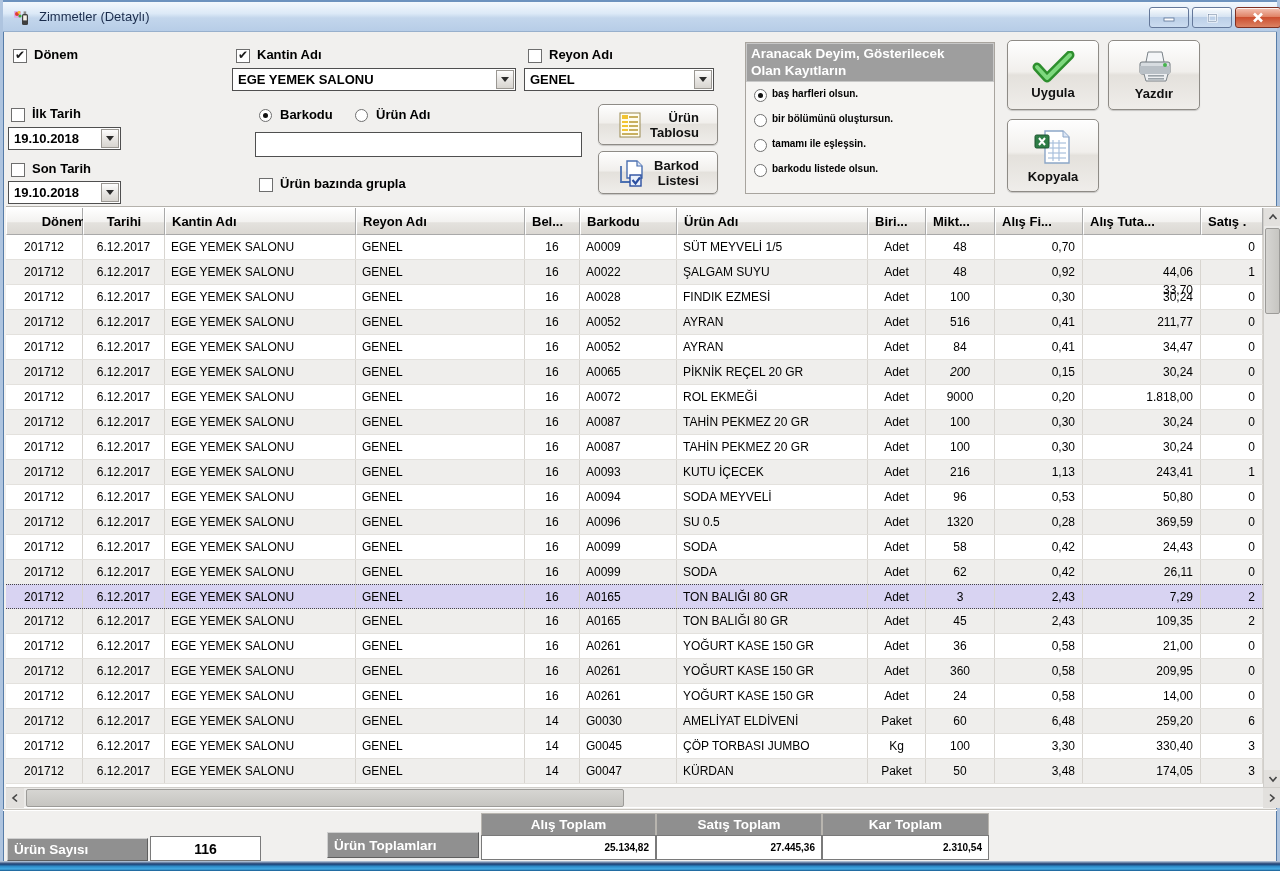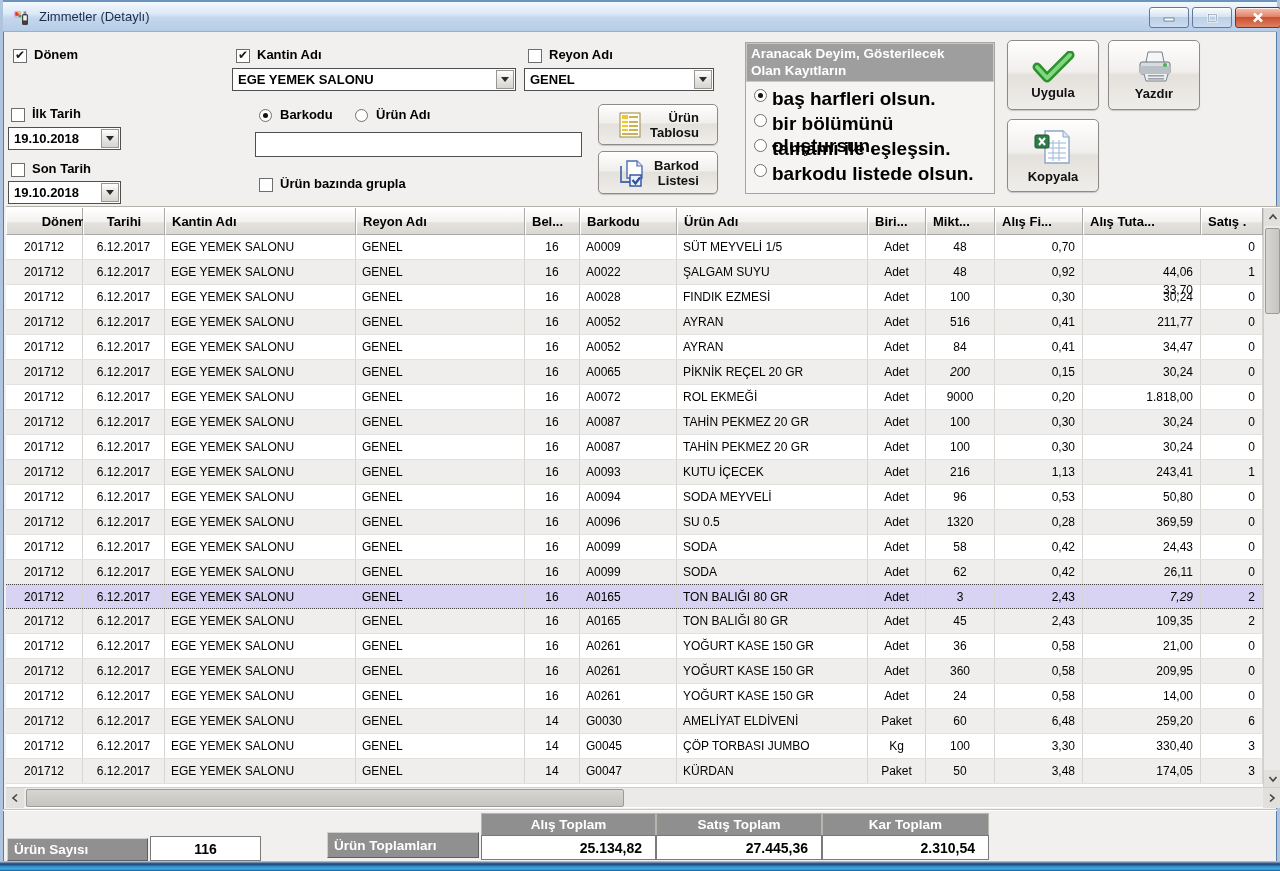--- a/index.html
+++ b/index.html
@@ -56,21 +56,21 @@
   .big-btn { flex-direction:column; gap:2px; }
   .big-btn .blabel { font-size:13px; font-weight:bold; }
 
   
   .opt-panel { position:absolute; left:742px; top:42px; width:250px; height:152px;
                background:#F5F4F2; border:1px solid #A8A49E; }
   .opt-header { background:#9E9E9E; color:#fff; font-size:13.5px; font-weight:bold;
                 line-height:17px; padding:1px 4px 2px 4px; border:1px solid #C8C8C8; }
   .opt-row { position:relative; height:22px; margin-top:3px; }
   .opt-row .radio { left:8px; top:4px; }
-  .opt-row .olabel { position:absolute; left:26px; top:3px; font-size:19px; font-weight:bold; }
+  .opt-row .olabel { position:absolute; left:26px; top:3px; font-size:10px; font-weight:bold; }
 
   
   .grid-wrap { position:absolute; left:3px; top:206px; width:1275px; height:602px;
                background:#fff; border-top:1px solid #B5B2AC; }
   .grid-header { position:absolute; left:0; top:1px; height:27px; display:flex; width:1257px; }
   .hcell { height:27px; background:linear-gradient(180deg,#FFFFFF,#F2F1EF 55%,#E4E2DE 56%,#DBD8D3);
            border-right:1px solid #A9A9A9; border-left:1px solid #FFF; border-bottom:1px solid #A9A9A9;
            font-size:13px; font-weight:bold; display:flex; align-items:center; }
   .grid-body { position:absolute; left:0; top:28px; width:1257px; }
   .grow { display:flex; height:25px; background:#fff; border-bottom:1px solid #E3E1DD; }
@@ -102,23 +102,23 @@
   
   .sep-line { position:absolute; left:0; top:809px; width:100%; height:2px;
               border-top:1px solid #C6C3BD; border-bottom:1px solid #FFFFFF; }
   .gray-box { position:absolute; background:#909090; color:#fff; font-size:13.5px; font-weight:bold;
               display:flex; align-items:center; padding-left:6px;
               border-top:1px solid #CFCFCF; border-left:1px solid #CFCFCF;
               border-right:1px solid #5F5F5F; border-bottom:1px solid #5F5F5F; }
   .tot-header { position:absolute; background:#8F8F8F; color:#fff; font-size:13.5px; font-weight:bold;
                 display:flex; align-items:center; justify-content:center;
                 border:1px solid #B8B5AF; border-bottom:none; }
-  .tot-value { position:absolute; background:#fff; border:1px solid #7A7A7A; font-size:14px;
+  .tot-value { position:absolute; background:#fff; border:1px solid #7A7A7A; font-size:10px;
                font-weight:bold; display:flex; align-items:center; justify-content:flex-end;
-               padding-right:13px; }
+               padding-right:6px; }
   .count-value { position:absolute; background:#fff; border:1px solid #7A7A7A; font-size:14px;
                font-weight:bold; display:flex; align-items:center; justify-content:center; }
 
   .bottom-frame { position:absolute; left:-3px; bottom:0; width:1280px; height:10px;
                   background:linear-gradient(180deg,#C4D2E2 0%,#1D3E71 30%,#2F8DC9 55%,#44ABE4 80%,#16578C 100%); }
 </style>
 </head>
 <body>
 
 <div class="window">
@@ -508,21 +508,21 @@
           <div class="gcell a-c" style="width: 77px;">201712</div>
           <div class="gcell a-c" style="width: 82px;">6.12.2017</div>
           <div class="gcell a-l" style="width: 191px;">EGE YEMEK SALONU</div>
           <div class="gcell a-l" style="width: 169px;">GENEL</div>
           <div class="gcell a-c" style="width: 55px;">16</div>
           <div class="gcell a-l" style="width: 97px;">A0165</div>
           <div class="gcell a-l" style="width: 191px;">TON BALIĞI 80 GR</div>
           <div class="gcell a-c" style="width: 58px;">Adet</div>
           <div class="gcell a-c" style="width: 69px;">3</div>
           <div class="gcell a-r" style="width: 88px;">2,43</div>
-          <div class="gcell a-r" style="width: 118px; font-style: italic;">7,29</div>
+          <div class="gcell a-r" style="width: 118px;">7,29</div>
           <div class="gcell a-r" style="width: 62px;">2</div>
         </div>
         <div class="grow alt">
           <div class="gcell a-c" style="width: 77px;">201712</div>
           <div class="gcell a-c" style="width: 82px;">6.12.2017</div>
           <div class="gcell a-l" style="width: 191px;">EGE YEMEK SALONU</div>
           <div class="gcell a-l" style="width: 169px;">GENEL</div>
           <div class="gcell a-c" style="width: 55px;">16</div>
           <div class="gcell a-l" style="width: 97px;">A0165</div>
           <div class="gcell a-l" style="width: 191px;">TON BALIĞI 80 GR</div>

